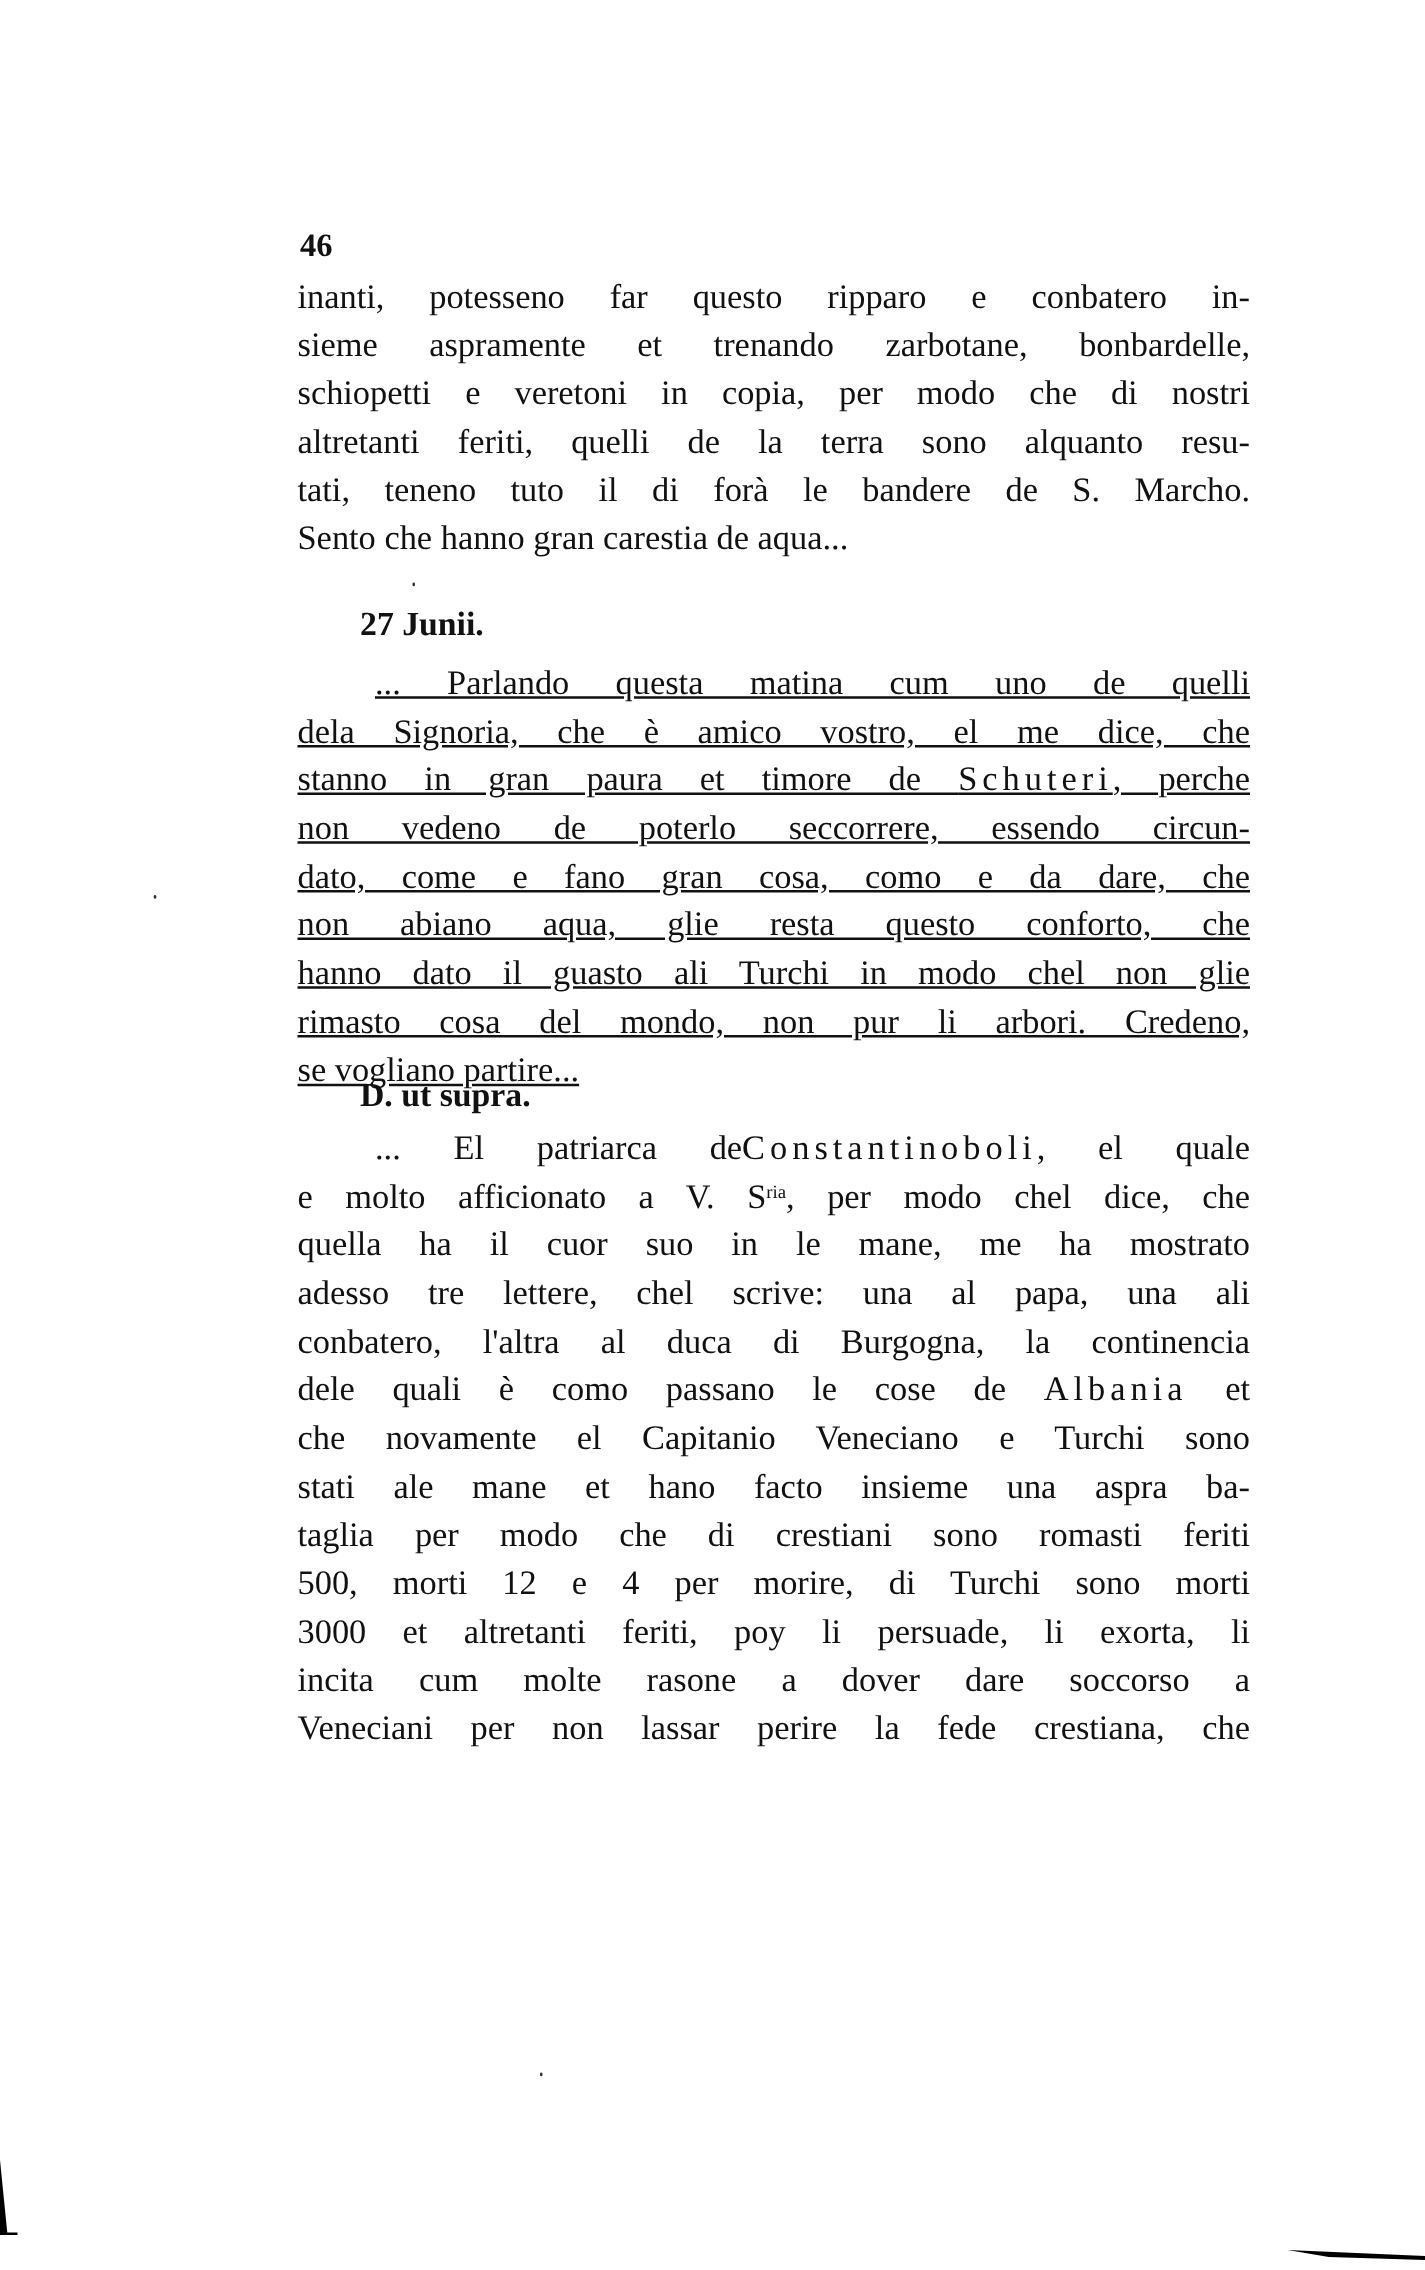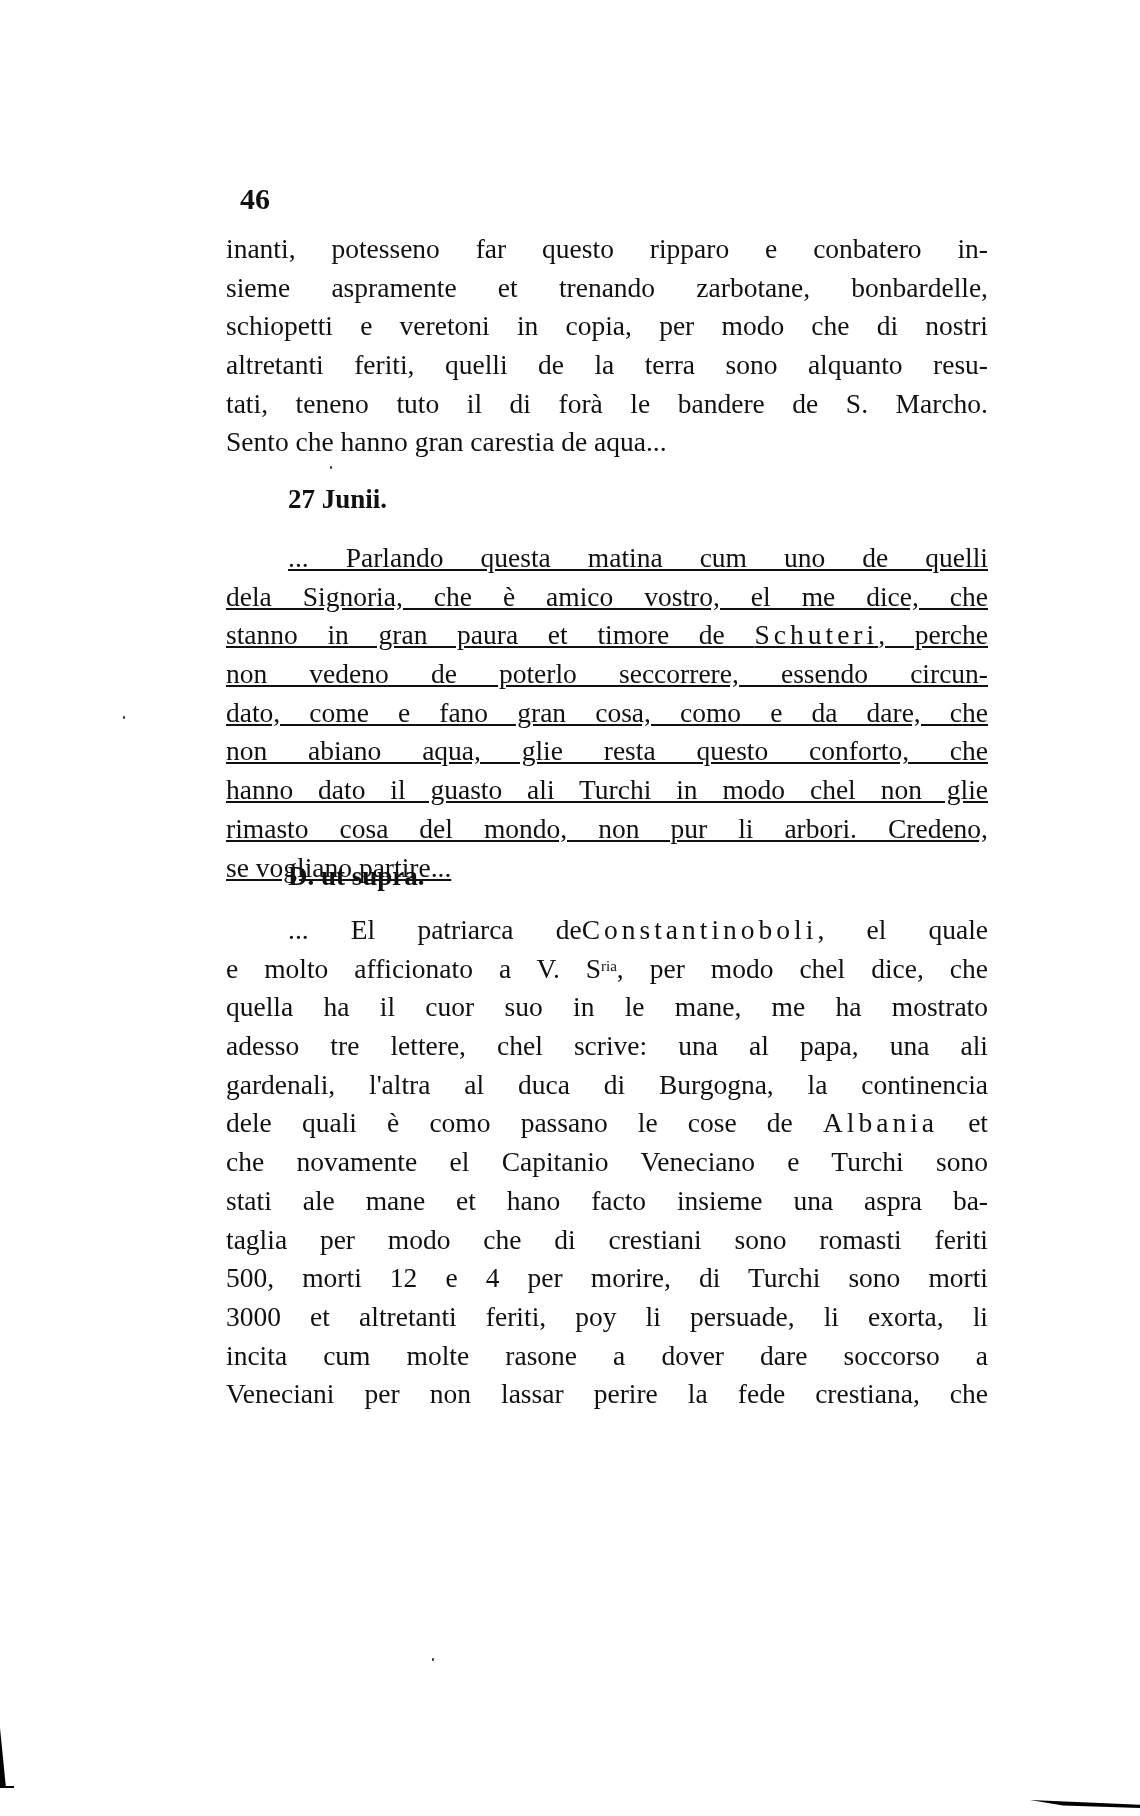--- a/index.html
+++ b/index.html
@@ -12,29 +12,28 @@
       height: 1816px;
       position: relative;
       overflow: hidden;
       font-family: "Liberation Serif", "DejaVu Serif", serif;
       color: #111111;
     }
     .page-number {
       position: absolute;
       left: 240px;
       top: 184px;
-      font-size: 30px;
+      font-size: 26px;
       font-weight: bold;
       line-height: 1;
     }
     .text-block {
       position: absolute;
-      left: 226px;
+      left: 238px;
       width: 762px;
-      margin-top: 12px;
     }
     .line {
       display: block;
       font-size: 27.5px;
       line-height: 38.7px;
       height: 38.7px;
       white-space: nowrap;
       text-align: justify;
       text-align-last: justify;
     }
@@ -124,21 +123,21 @@
     <span class="line last">se vogliano partire...</span>
   </div>
 
   <div class="heading" style="left:288px; top:863px;">D. ut supra.</div>
 
   <div class="text-block" style="top:899px;">
     <span class="line indent"><span>... El patriarca de</span><span class="spaced">Constantinoboli</span><span>, el quale</span></span>
     <span class="line"><span>e molto afficionato a V. S</span><sup>ria</sup><span>, per modo chel dice, che</span></span>
     <span class="line">quella ha il cuor suo in le mane, me ha mostrato</span>
     <span class="line">adesso tre lettere, chel scrive: una al papa, una ali</span>
-    <span class="line">gardenali, l'altra al duca di Burgogna, la continencia</span>
+    <span class="line">conbatero, l'altra al duca di Burgogna, la continencia</span>
     <span class="line"><span>dele quali è como passano le cose de</span> <span class="spaced">Albania</span> <span>et</span></span>
     <span class="line">che novamente el Capitanio Veneciano e Turchi sono</span>
     <span class="line">stati ale mane et hano facto insieme una aspra ba-</span>
     <span class="line">taglia per modo che di crestiani sono romasti feriti</span>
     <span class="line">500, morti 12 e 4 per morire, di Turchi sono morti</span>
     <span class="line">3000 et altretanti feriti, poy li persuade, li exorta, li</span>
     <span class="line">incita cum molte rasone a dover dare soccorso a</span>
     <span class="line">Veneciani per non lassar perire la fede crestiana, che</span>
   </div>
 

